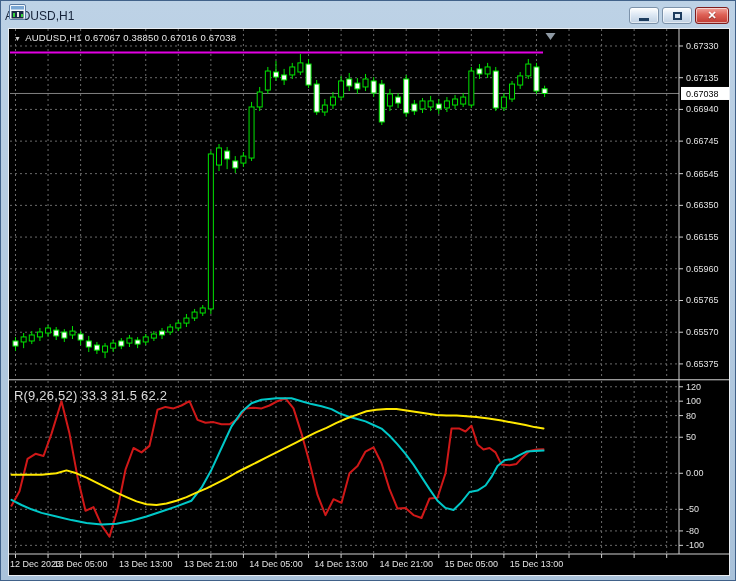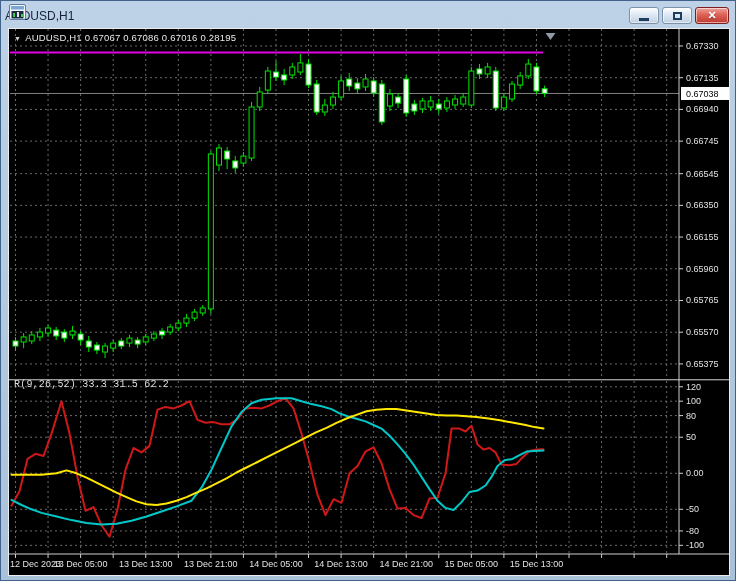--- a/index.html
+++ b/index.html
@@ -36,22 +36,22 @@
     position:absolute;left:7px;top:27px;width:722px;height:548px;
     background:#000;border:1px solid #e9edf2;
   }
   svg{position:absolute;left:0;top:0;}
   .ohlc-header{
     position:absolute;left:5px;top:3px;z-index:3;
     font-size:9.5px;color:#e8e8e8;white-space:nowrap;letter-spacing:0.2px;
   }
   .ohlc-header .dd{font-size:7px;color:#cfcfcf;margin-right:4px;}
   .ind-header{
-    position:absolute;left:5px;top:350px;z-index:3;
-    font-size:10px;color:#dcdcdc;white-space:nowrap;letter-spacing:0.2px;font-family:Liberation Mono, monospace;
+    position:absolute;left:5px;top:359px;z-index:3;
+    font-size:13px;color:#dcdcdc;white-space:nowrap;letter-spacing:0.2px;
   }
   text{font-family:"Liberation Sans", sans-serif;}
 </style>
 </head>
 <body>
 
 <div class="window">
   <div class="titlebar">
     <svg class="win-icon" viewBox="0 0 17 16">
       <rect x="0.5" y="0.5" width="16" height="15" rx="1.5" fill="#f4f8fc" stroke="#5b7ca3"></rect>
@@ -345,19 +345,19 @@
         <text x="71.62" y="538" text-anchor="middle" font-size="9px" fill="#e2e2e2">13 Dec 05:00</text>
         <text x="136.74" y="538" text-anchor="middle" font-size="9px" fill="#e2e2e2">13 Dec 13:00</text>
         <text x="201.86" y="538" text-anchor="middle" font-size="9px" fill="#e2e2e2">13 Dec 21:00</text>
         <text x="266.98" y="538" text-anchor="middle" font-size="9px" fill="#e2e2e2">14 Dec 05:00</text>
         <text x="332.1" y="538" text-anchor="middle" font-size="9px" fill="#e2e2e2">14 Dec 13:00</text>
         <text x="397.22" y="538" text-anchor="middle" font-size="9px" fill="#e2e2e2">14 Dec 21:00</text>
         <text x="462.34000000000003" y="538" text-anchor="middle" font-size="9px" fill="#e2e2e2">15 Dec 05:00</text>
         <text x="527.46" y="538" text-anchor="middle" font-size="9px" fill="#e2e2e2">15 Dec 13:00</text>
       </svg>
     <div class="ohlc-header">
-      <span class="dd">▼</span><span>AUDUSD,H1</span>&nbsp;<span>0.67067 0.67086 0.67016 0.28195</span>
+      <span class="dd">▼</span><span>AUDUSD,H1</span>&nbsp;<span>0.67067 0.38850 0.67016 0.67038</span>
     </div>
     <div class="ind-header">
       <span>R(9,26,52)</span>&nbsp;<span>33.3 31.5 62.2</span>
     </div>
   </div>
 </div>
 
 </body></html>

